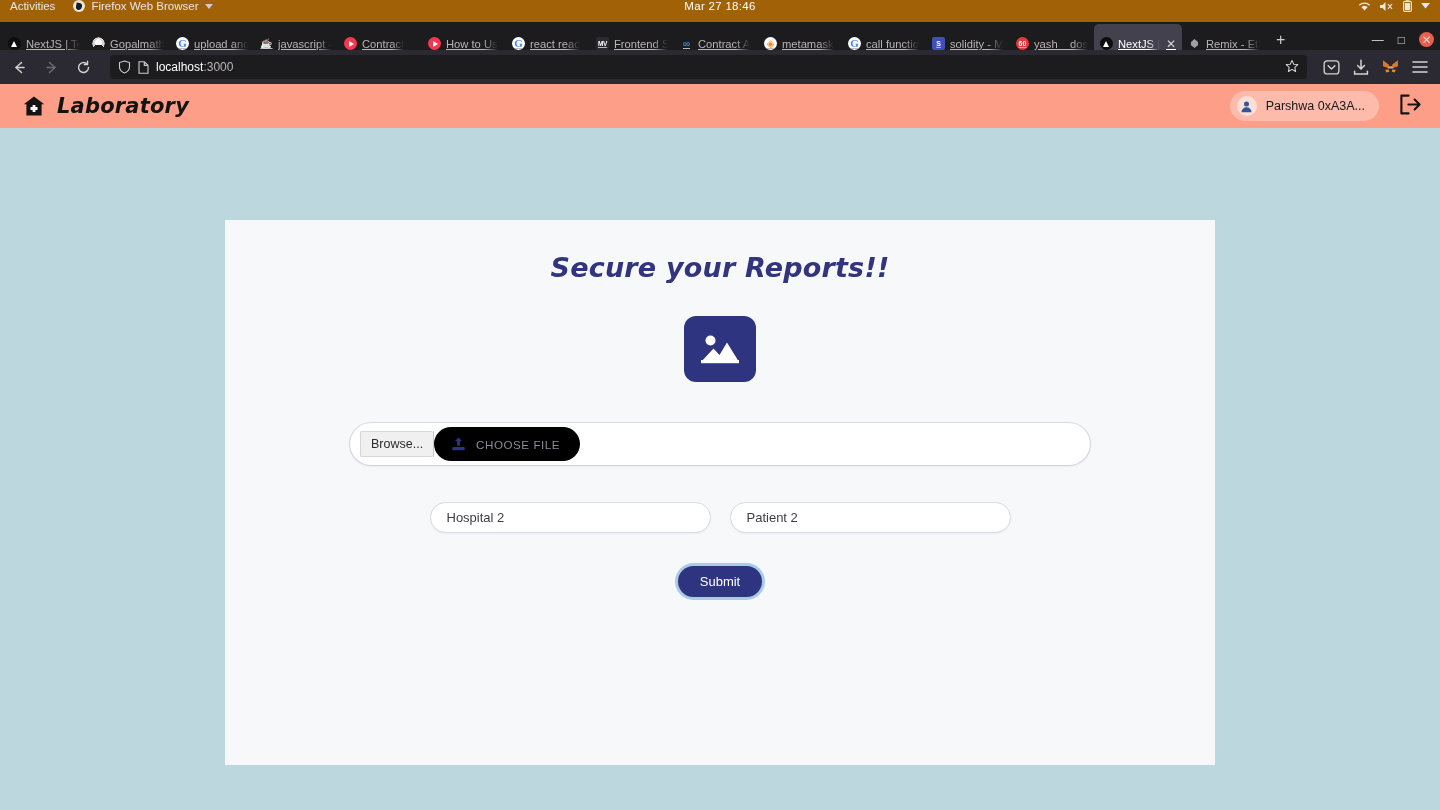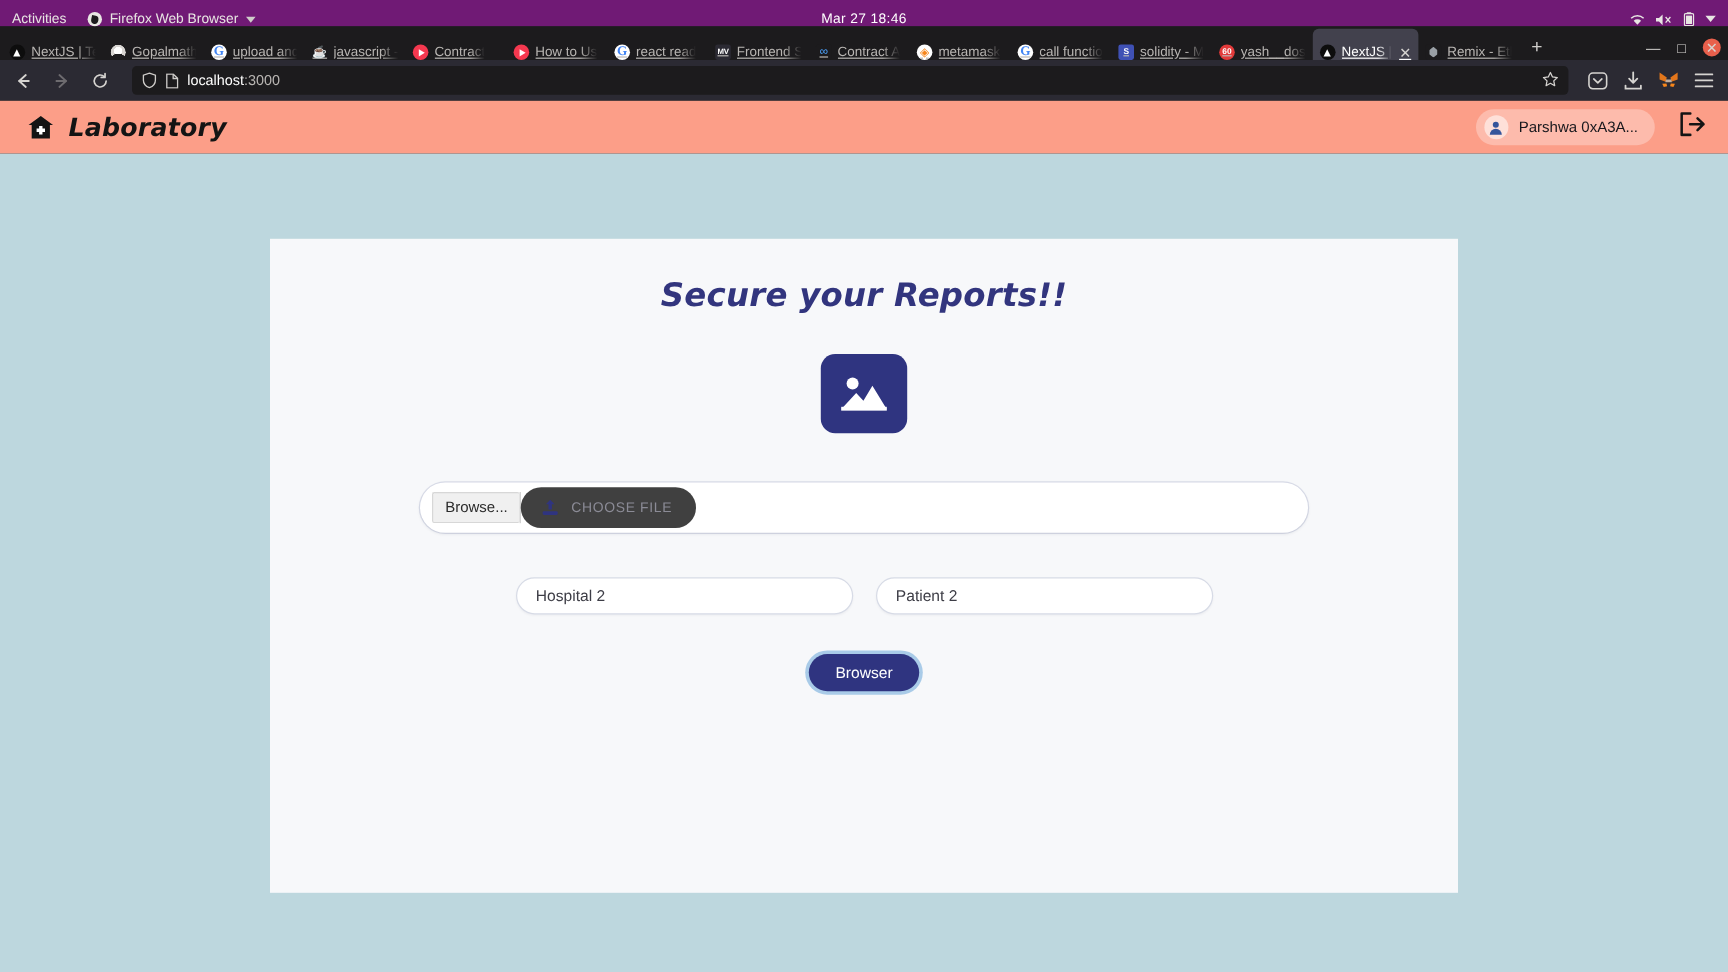--- a/index.html
+++ b/index.html
@@ -6,22 +6,22 @@
   html, body {
     width: 1440px; height: 810px;
     font-family: "Liberation Sans", sans-serif;
     overflow: hidden;
     background: #1c1b1d;
   }
 
   
   .gnome-bar {
     height: 22px; width: 100%;
-    background: #701a75;
-    display: flex; align-items: flex-end;
+    background: #a16207;
+    display: flex; align-items: flex-start;
     color: #e8e6e3; font-size: 11.5px;
     position: relative;
   }
   .gnome-left { display: flex; align-items: center; gap: 18px; padding-left: 10px; }
   .gnome-activities { font-size: 11.5px; color: #e8e6e3; }
   .gnome-app { display: flex; align-items: center; gap: 6px; }
   .ff-mini {
     width: 12px; height: 12px; border-radius: 50%;
     background: #e8e6e3; position: relative; display: inline-block;
   }
@@ -143,21 +143,21 @@
   .acct-avatar {
     width: 20px; height: 20px; border-radius: 50%;
     background: rgba(255,255,255,0.55);
     display:flex; align-items:center; justify-content:center;
   }
   .acct-name { font-size: 12.5px; color: #17171c; }
 
   
   .page {
     width: 100%; height: 682px; background: #bdd7de;
-    display: flex; justify-content: center; padding-top: 71px;
+    display: flex; justify-content: center; padding-top: 92px;
   }
   .card {
     width: 990px; height: 545px;
     background: #f7f8fa;
     display: flex; flex-direction: column; align-items: center;
     padding-top: 14px;
   }
   .card-title {
     font-size: 27px; font-style: italic; font-weight: bold;
     color: #32357e; font-family: "DejaVu Sans", sans-serif;
@@ -185,21 +185,21 @@
     border-right: none;
   }
   .file-divider { width:1px; height:26px; background:#c9c9c9; margin-left: 0px; }
   .file-name {
     margin-left: 14px; font-size: 13.2px; color: #3d3d46;
     white-space: nowrap; overflow: hidden; text-overflow: ellipsis;
     flex: 1;
   }
   .choose-btn {
     margin-right: 4px; height: 34px; border-radius: 17px;
-    background: #404040; display:flex; align-items:center; gap:9px;
+    background: #000000; display:flex; align-items:center; gap:9px;
     padding: 0 20px 0 16px;
     font-size: 11.6px; letter-spacing: .55px; color: #8b8b96;
   }
 
   
   .input-row { display:flex; gap: 19px; margin-top: 37px; }
   .pill-input {
     width: 281px; height: 31px; border-radius: 16px;
     border: 1px solid #d7dbe6; background: #ffffff;
     padding: 0 16px; font-size: 13px; color: #3d3d46;
@@ -430,17 +430,17 @@
         <span>CHOOSE FILE</span>
       </div>
     </div>
 
     <div class="input-row">
       <input class="pill-input" type="text" value="Hospital 2" style="">
       <input class="pill-input" type="text" value="Patient 2" style="">
     </div>
 
     <div class="submit-wrap">
-      <button class="submit-btn">Browser</button>
+      <button class="submit-btn">Submit</button>
     </div>
 
   </div>
 </div>
 
 </body></html>

